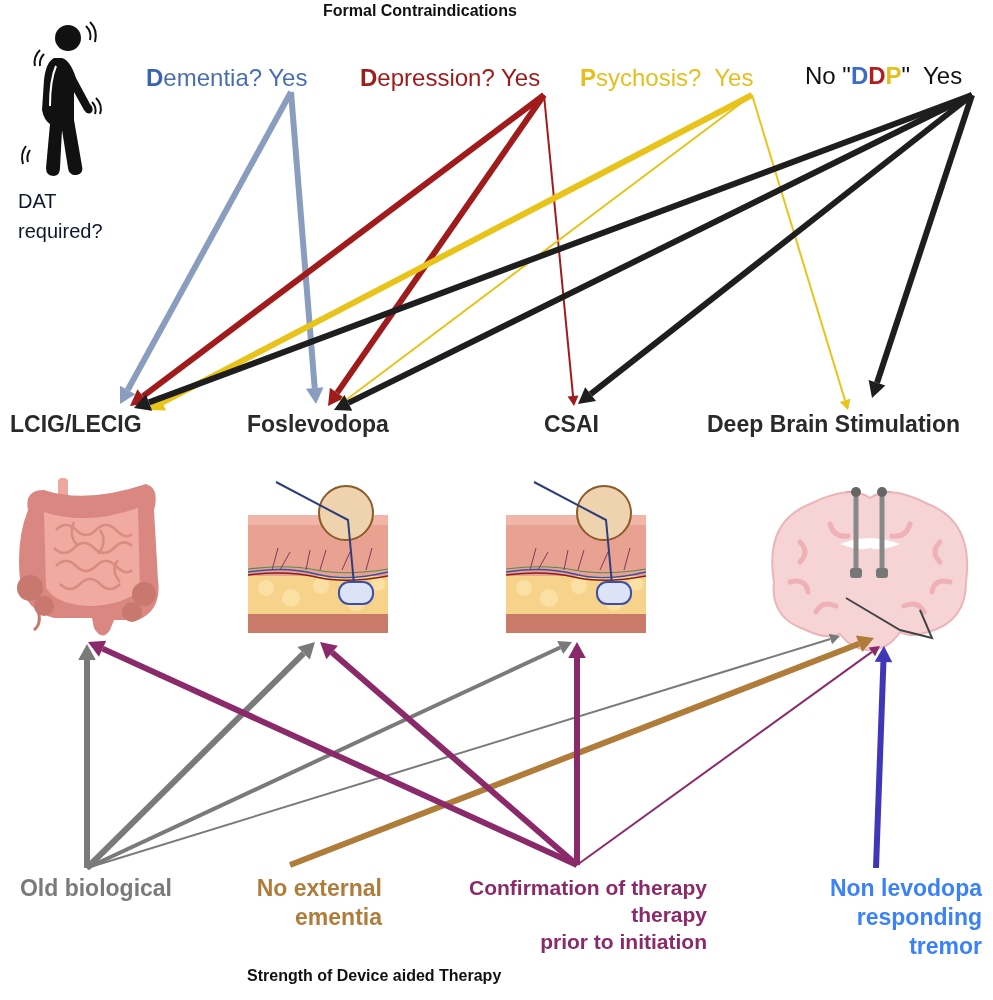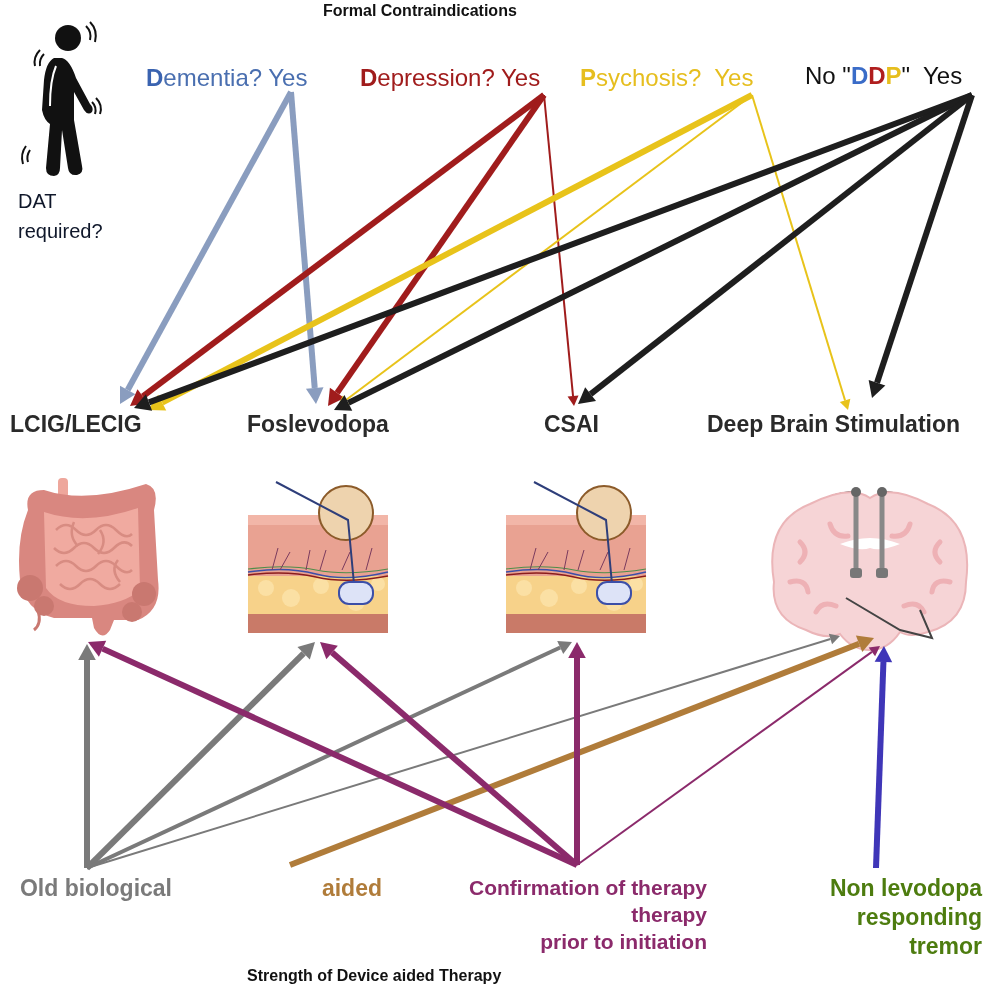--- a/index.html
+++ b/index.html
@@ -147,28 +147,29 @@
         <rect x="116" y="106" width="12" height="10" rx="3"></rect>
       </g>
     <path d="M86 136 L140 168 L172 176 L160 148" stroke="#444" stroke-width="2" fill="none"></path>
   </svg>
 </div>
 
 <div class="abs strength" style="left:0px; top:874px; width:172px; color:#7a7a7a;">
   <div>Old biological</div>
 </div>
 <div class="abs strength" style="left:212px; top:874px; width:170px; color:#b07c3a;">
-  <div>aided</div>
+  <div>No external</div>
+  <div>ementia</div>
 </div>
 <div class="abs strength" style="left:425px; top:874px; width:282px; color:#8b2a6b; font-size:21px; line-height:27px;">
   <div>Confirmation of therapy</div>
   <div>therapy</div>
   <div>prior to initiation</div>
 </div>
-<div class="abs strength" style="left:772px; top:874px; width:210px; color:#4d7c0f;">
+<div class="abs strength" style="left:772px; top:874px; width:210px; color:#3b82f6;">
   <div>Non levodopa</div>
   <div>responding</div>
   <div>tremor</div>
 </div>
 
 <svg class="layer" id="arrow-layer" width="993" height="1000">
     <g>
       <line x1="291" y1="92" x2="127.68997574650726" y2="389.9691670590043" stroke="#8a9dbf" stroke-width="6"></line>
       <polygon points="120,404 119.97301762895962,385.7396803984253 135.4069338640549,394.19865371958326" fill="#8a9dbf"></polygon>
     </g>

